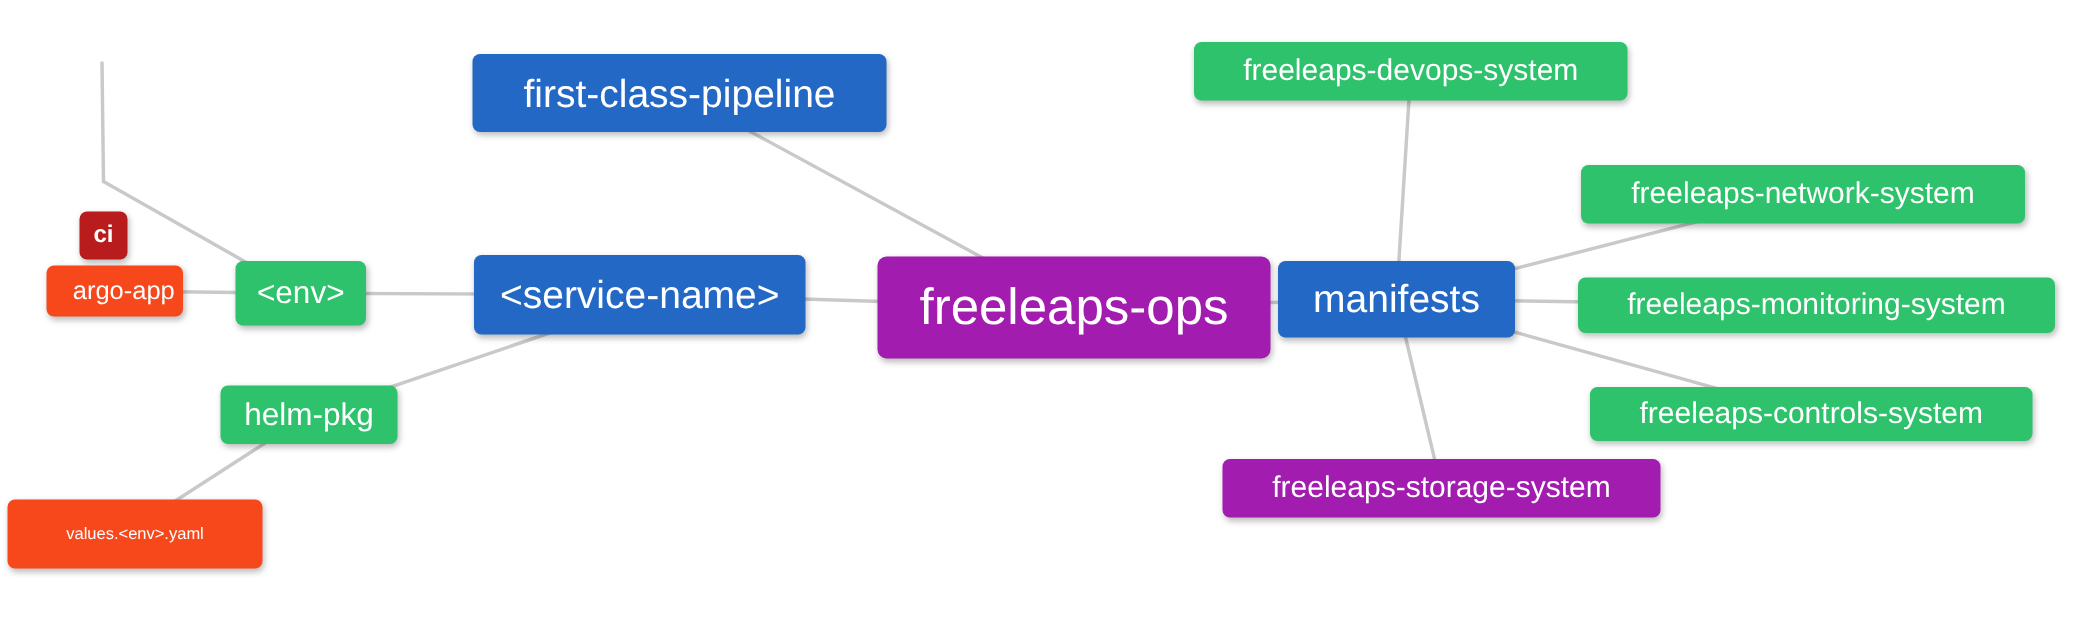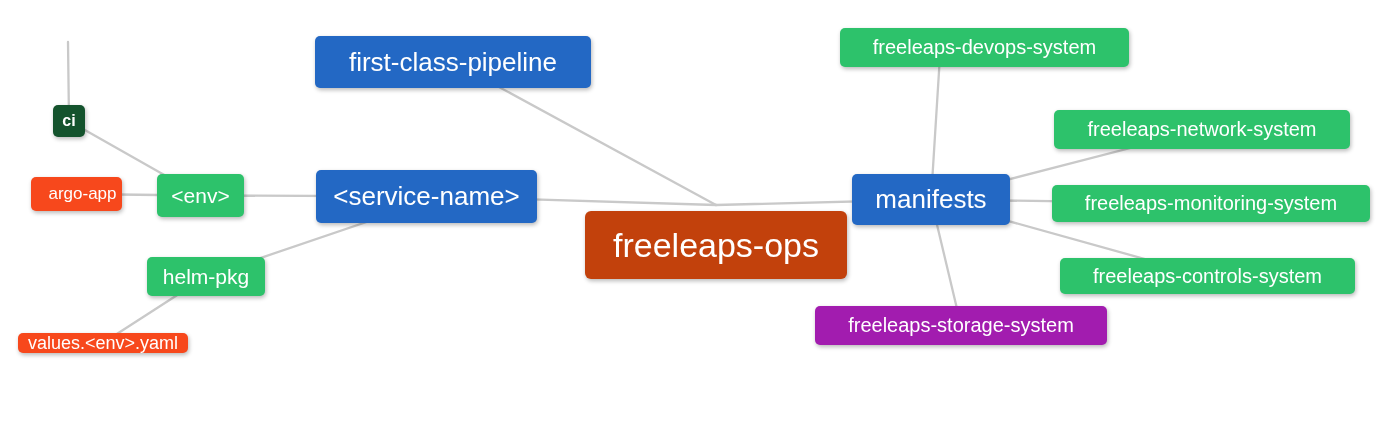--- a/index.html
+++ b/index.html
@@ -40,26 +40,26 @@
     white-space: nowrap;
     cursor: default;
     box-sizing: border-box;
   }
   
   #n-jenkinsfile   { left: 20px;   top: 27px;  width: 96px;  height: 30px; font-size: 13px; }
   #n-ci            { left: 53px;   top: 105px; width: 32px;  height: 32px; font-size: 16px; font-weight: bold; }
   #n-argo-app      { left: 31px;   top: 177px; width: 91px;  height: 34px; font-size: 17px; }
   #n-env           { left: 157px;  top: 174px; width: 87px;  height: 43px; font-size: 21px; }
   #n-helm-pkg      { left: 147px;  top: 257px; width: 118px; height: 39px; font-size: 21px; }
-  #n-values        { left: 18px;    top: 333px; width: 170px; height: 20px; font-size: 18px; }
+  #n-values        { left: 5px;    top: 333px; width: 170px; height: 46px; font-size: 11px; }
   #n-fcp           { left: 315px;  top: 36px;  width: 276px; height: 52px; font-size: 26px; }
   #n-service-name  { left: 316px;  top: 170px; width: 221px; height: 53px; font-size: 26px; }
   #n-ops           { left: 585px;  top: 171px; width: 262px; height: 68px; font-size: 34px; border-radius: 6px; }
   #n-manifests     { left: 852px;  top: 174px; width: 158px; height: 51px; font-size: 26px; }
-  #n-devops        { left: 840px;  top: 28px;  width: 289px; height: 39px; font-size: 20px; }
+  #n-devops        { left: 796px;  top: 28px;  width: 289px; height: 39px; font-size: 20px; }
   #n-network       { left: 1054px; top: 110px; width: 296px; height: 39px; font-size: 20px; }
   #n-monitoring    { left: 1052px; top: 185px; width: 318px; height: 37px; font-size: 20px; }
   #n-controls      { left: 1060px; top: 258px; width: 295px; height: 36px; font-size: 20px; }
   #n-storage       { left: 815px;  top: 306px; width: 292px; height: 39px; font-size: 20px; }
 </style>
 </head>
 <body>
 
 <div id="canvas">
 
@@ -73,28 +73,28 @@
     <line x1="453" y1="62" x2="716" y2="205"></line>
     <line x1="441.5" y1="196.5" x2="716" y2="205"></line>
     <line x1="716" y1="205" x2="931" y2="199.5"></line>
     <line x1="931" y1="199.5" x2="940.5" y2="47.5"></line>
     <line x1="931" y1="199.5" x2="1202" y2="129.5"></line>
     <line x1="931" y1="199.5" x2="1211" y2="203.5"></line>
     <line x1="931" y1="199.5" x2="1207.5" y2="276.5"></line>
     <line x1="931" y1="199.5" x2="961" y2="325.5"></line>
   </svg>
 
-  <div class="node" id="n-ci" style="background: #14532d;">ci</div>
+  <div class="node" id="n-ci" style="background: #b91c1c; margin-top: 36px;">ci</div>
   <div class="node" id="n-argo-app" style="background: rgb(247, 72, 28); padding-left: 12px;">argo-app</div>
   <div class="node" id="n-env" style="background: rgb(45, 194, 107);">&lt;env&gt;</div>
   <div class="node" id="n-helm-pkg" style="background: rgb(45, 194, 107);">helm-pkg</div>
   <div class="node" id="n-values" style="background: rgb(247, 72, 28);">values.&lt;env&gt;.yaml</div>
   <div class="node" id="n-fcp" style="background: rgb(35, 104, 196);">first-class-pipeline</div>
   <div class="node" id="n-service-name" style="background: rgb(35, 104, 196);">&lt;service-name&gt;</div>
-  <div class="node" id="n-ops" style="background: #c2410c; margin-top: 40px;">freeleaps-ops</div>
+  <div class="node" id="n-ops" style="background: #a21caf;">freeleaps-ops</div>
   <div class="node" id="n-manifests" style="background: rgb(35, 104, 196);">manifests</div>
   <div class="node" id="n-devops" style="background: rgb(45, 194, 107);">freeleaps-devops-system</div>
   <div class="node" id="n-network" style="background: rgb(45, 194, 107);">freeleaps-network-system</div>
   <div class="node" id="n-monitoring" style="background: rgb(45, 194, 107);">freeleaps-monitoring-system</div>
   <div class="node" id="n-controls" style="background: rgb(45, 194, 107);">freeleaps-controls-system</div>
   <div class="node" id="n-storage" style="background: #a21caf;">freeleaps-storage-system</div>
 
 </div>
 
 </body></html>

